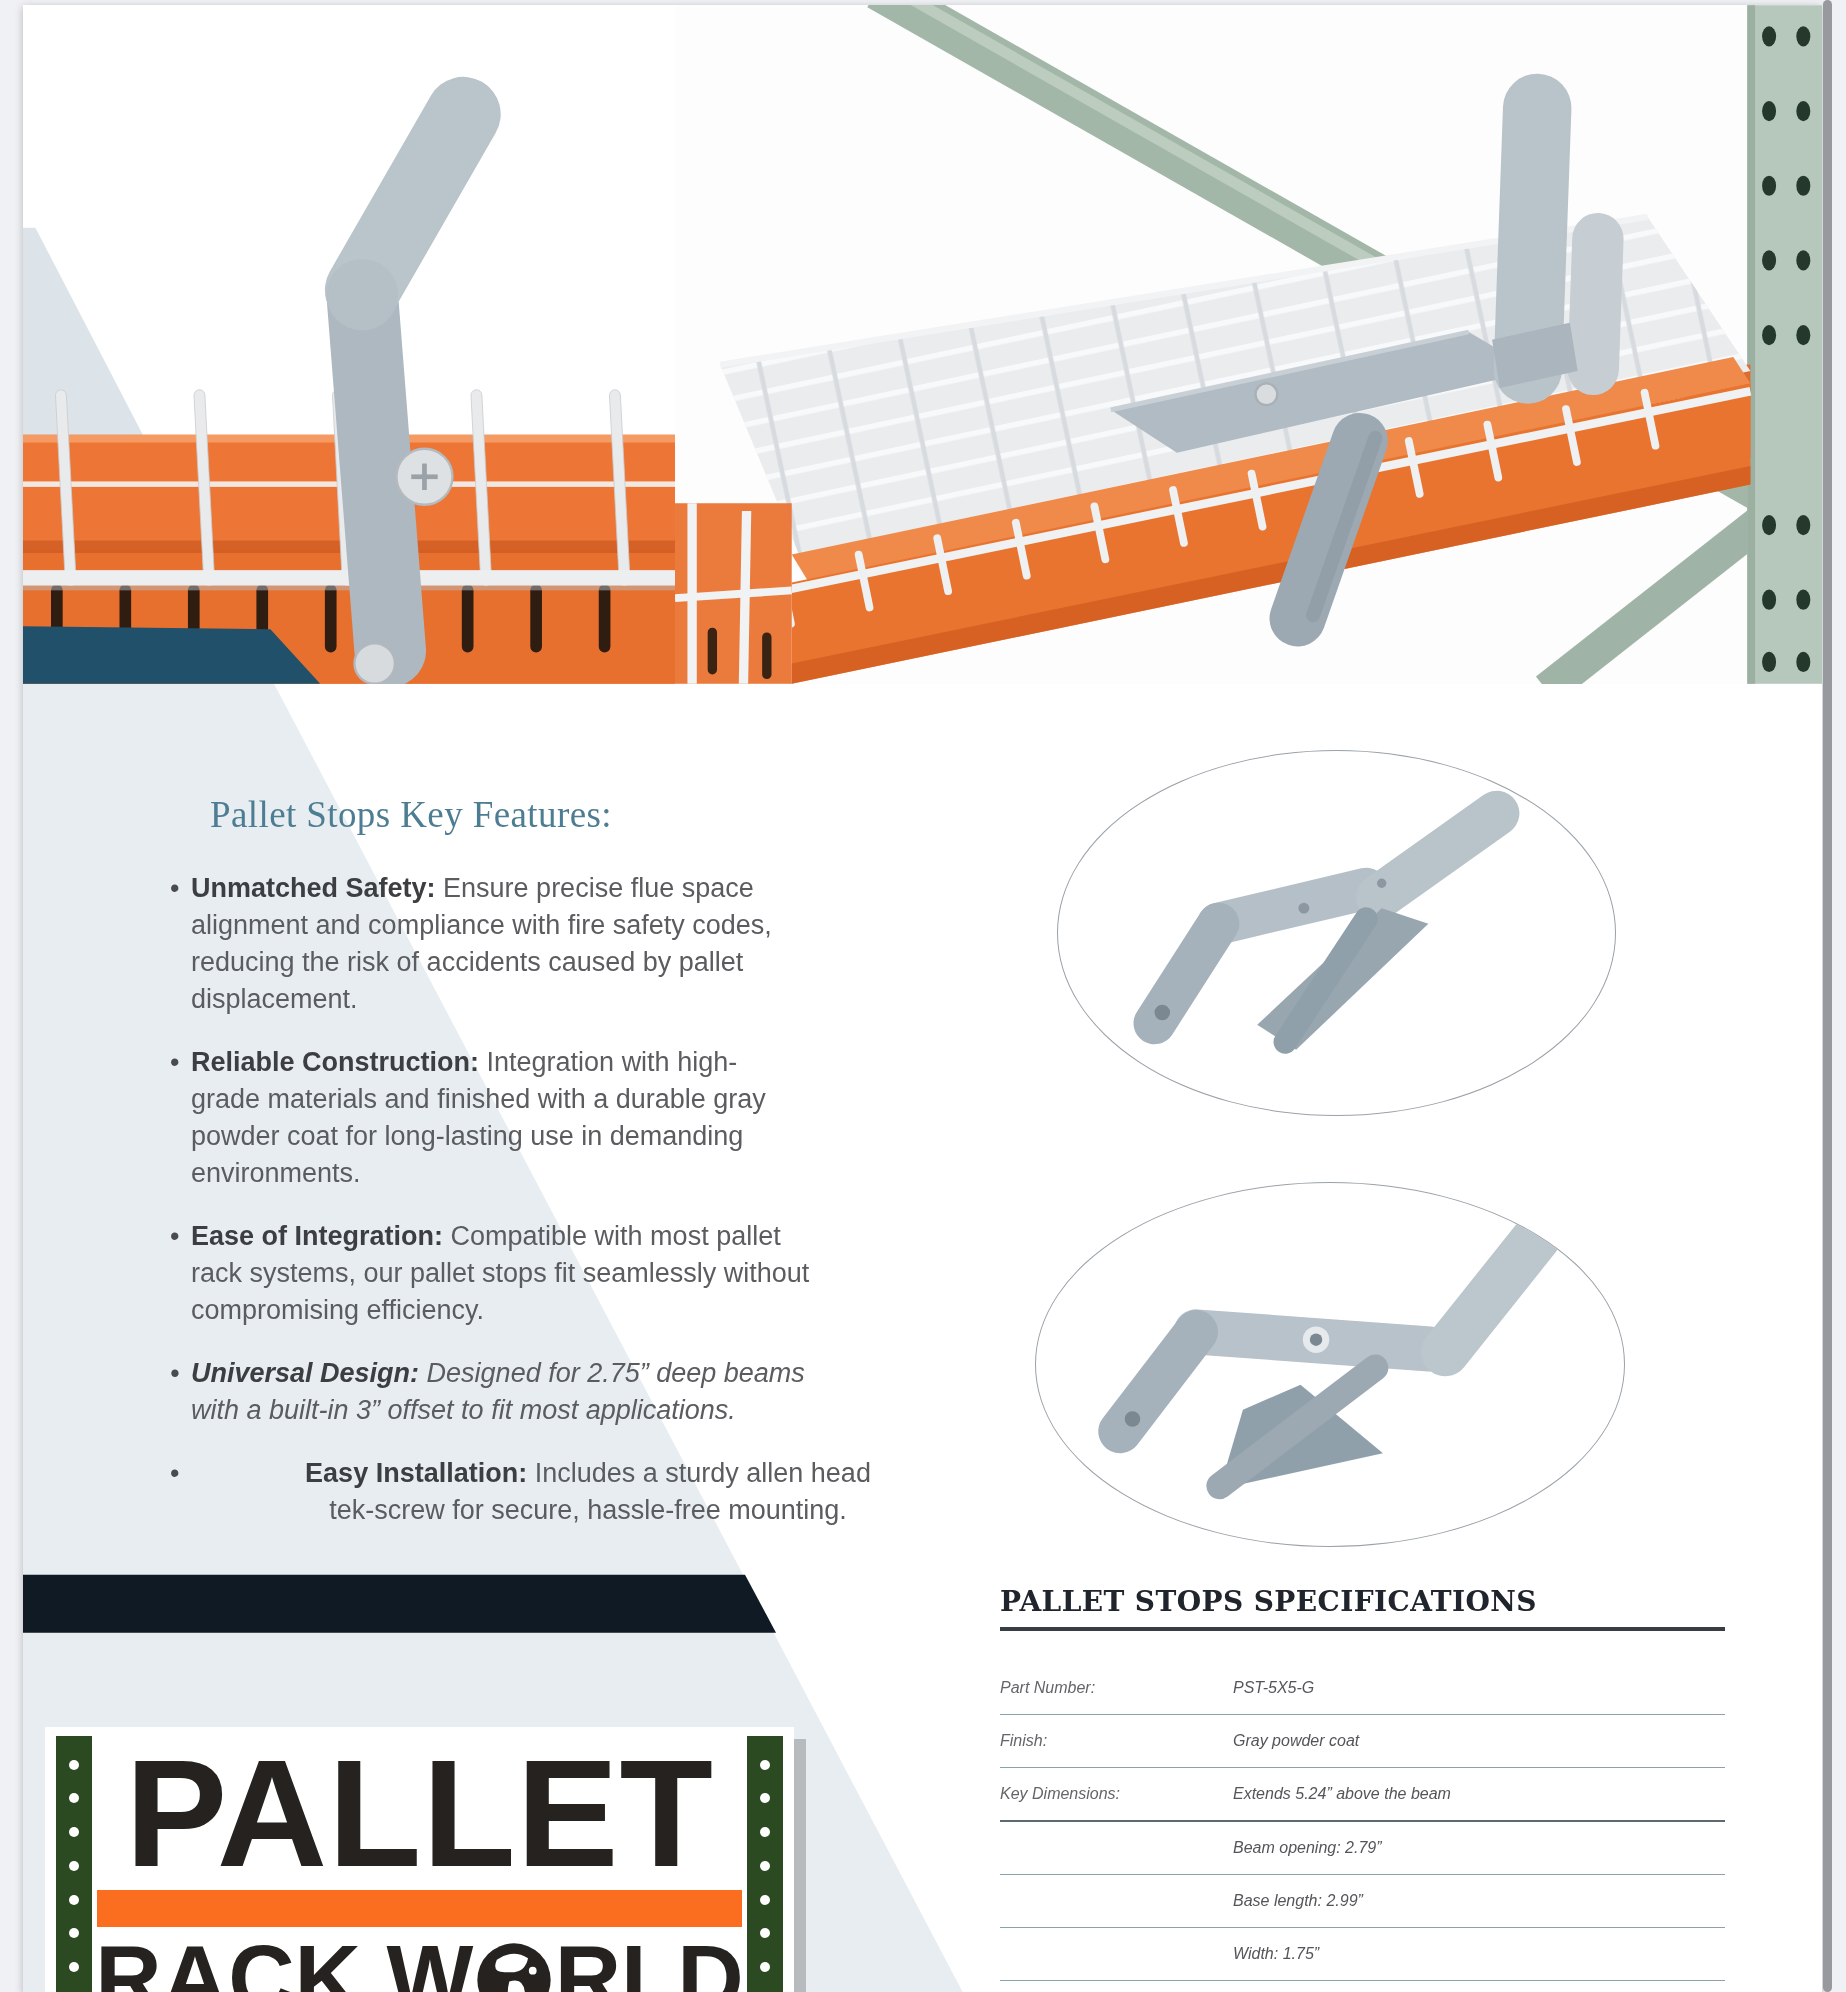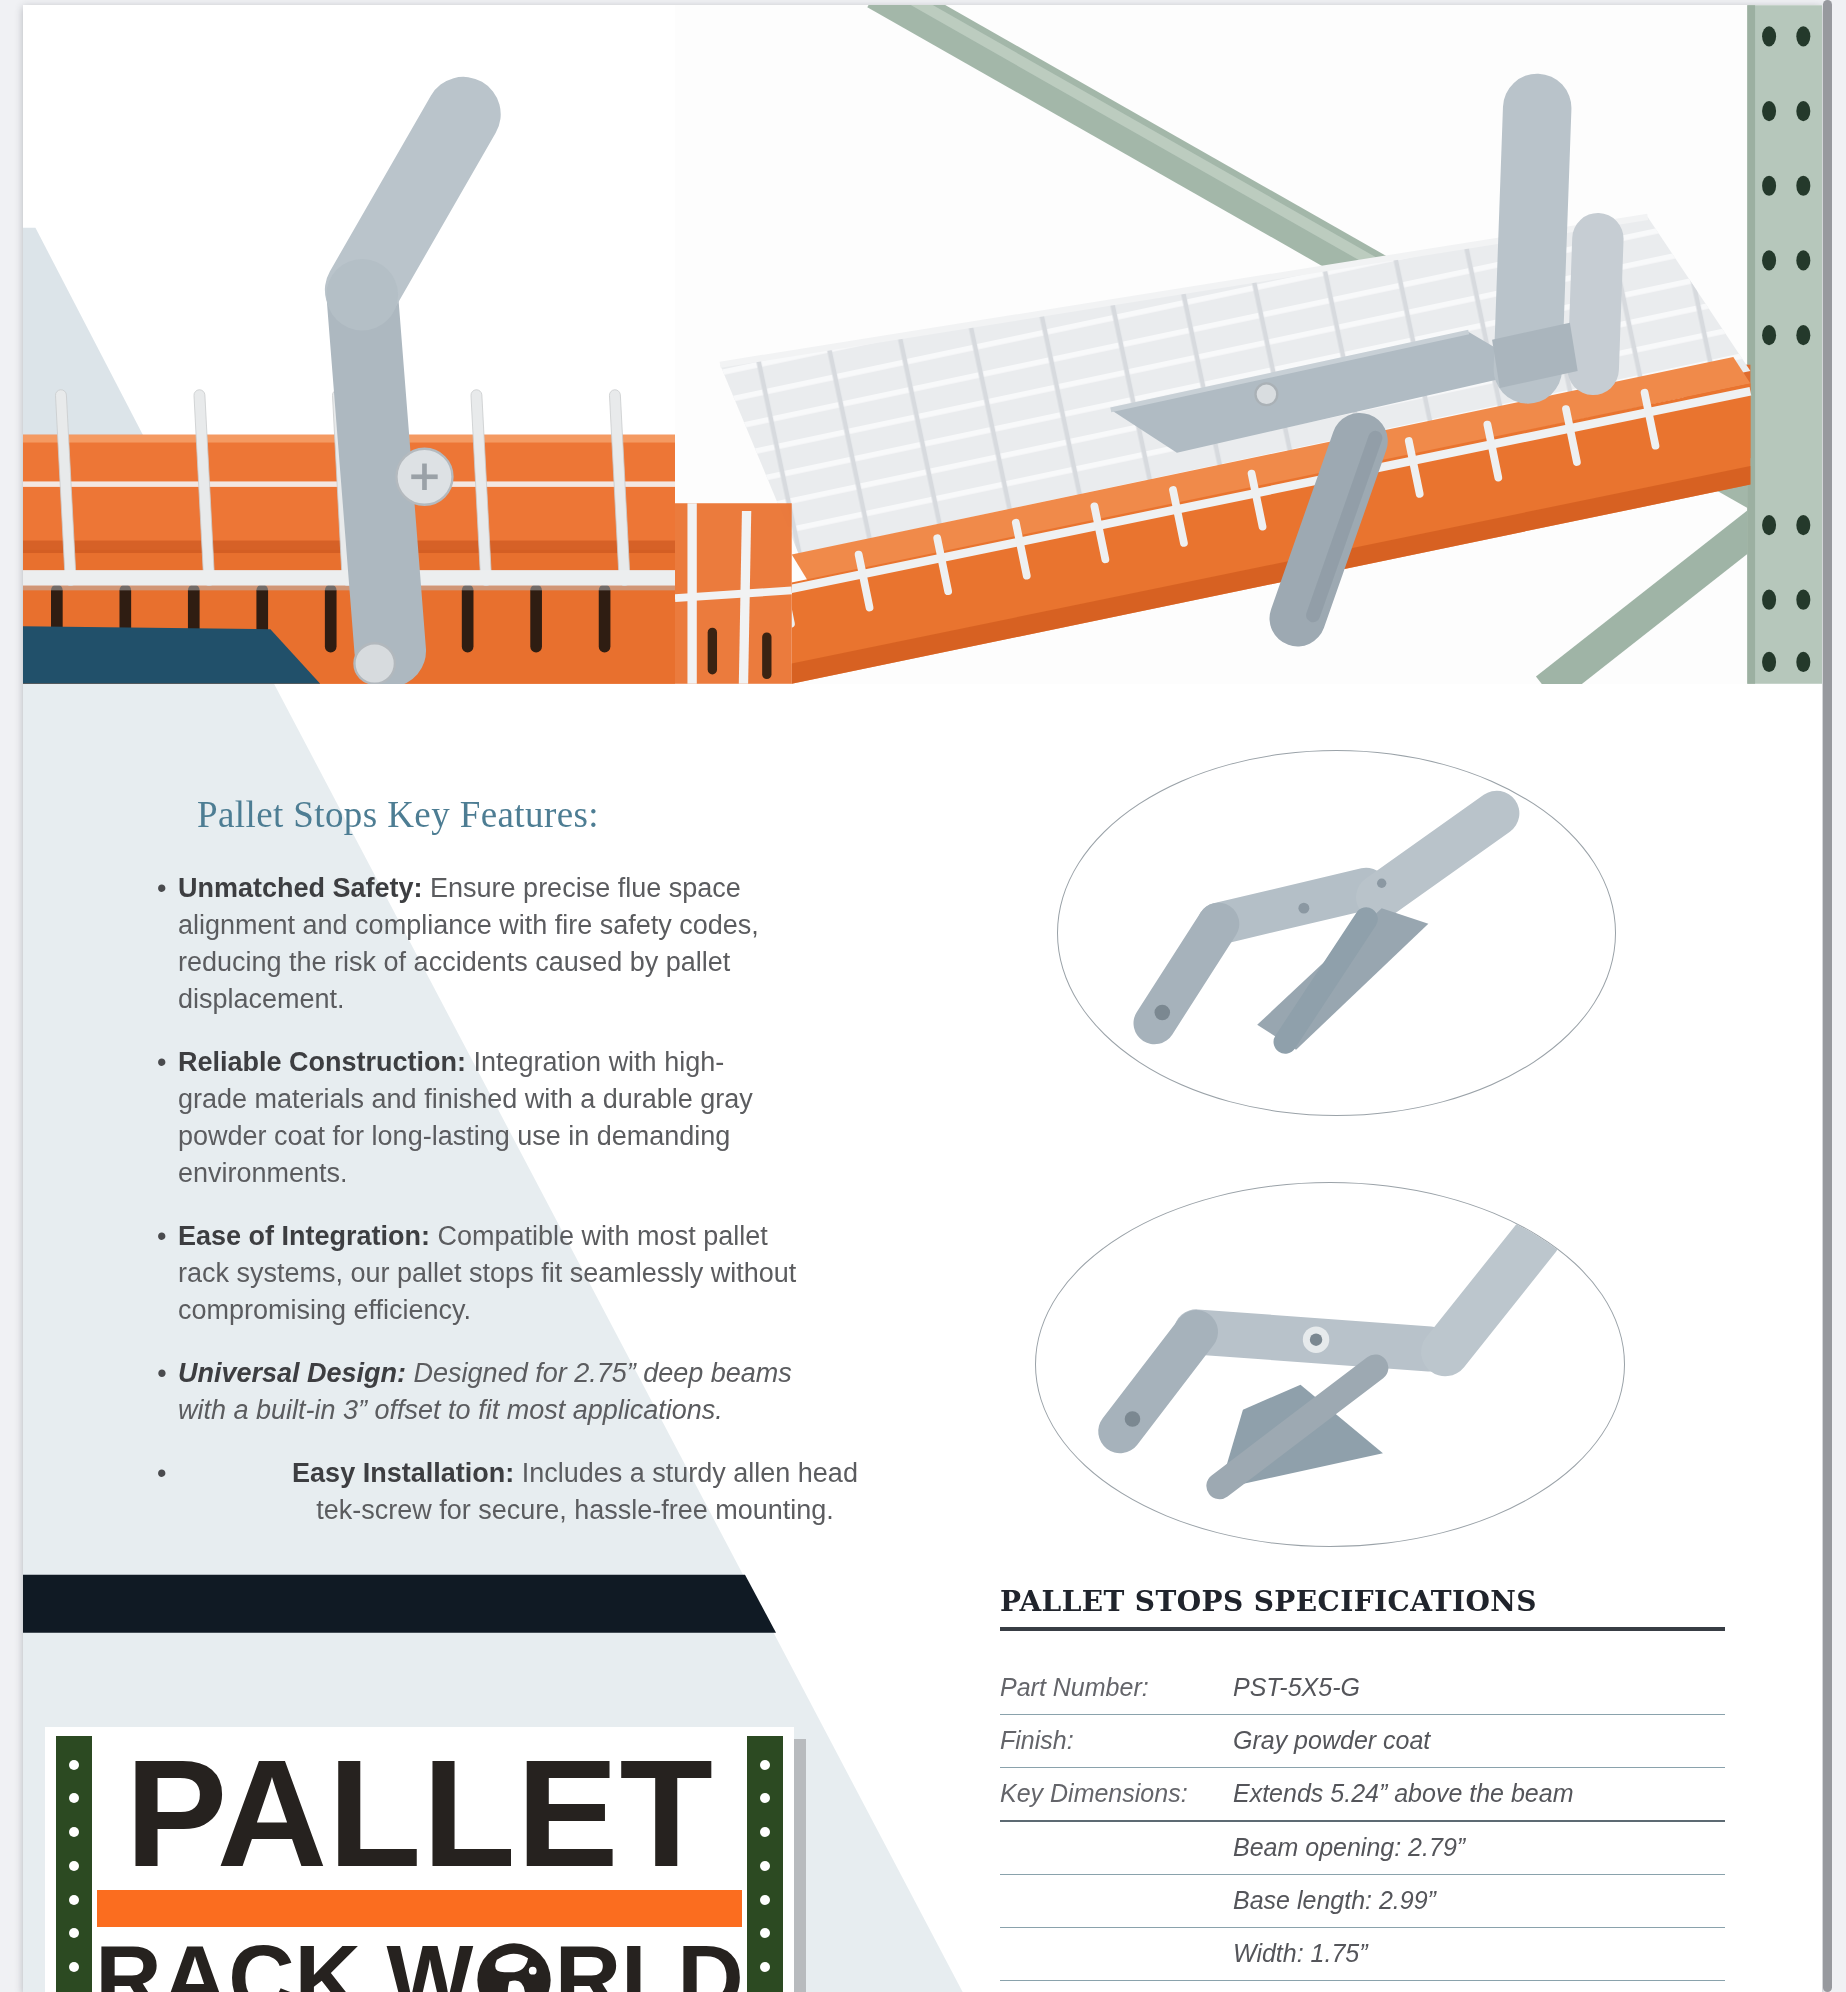--- a/index.html
+++ b/index.html
@@ -19,21 +19,21 @@
     background:#e7edf0;z-index:1;
     clip-path:polygon(0px 679px,251px 679px,940px 1988px,0px 1988px);}
   .band-black{position:absolute;left:0;top:0;width:1799px;height:1988px;
     background:#101a24;z-index:3;
     clip-path:polygon(0px 1570px,722px 1570px,753px 1628px,0px 1628px);}
   
   .photo{position:absolute;top:0;z-index:2;}
   .photo-left{left:0;}
   .photo-right{left:652px;}
   
-  .features{position:absolute;left:112px;top:788px;width:872px;z-index:4;}
+  .features{position:absolute;left:125px;top:788px;width:872px;z-index:4;}
   .features h1{
     margin:0 0 34px 62px;font-family:"Liberation Serif", serif;font-weight:500;
     font-size:37px;color:#4d7d93;letter-spacing:0.4px;}
   .features ul{list-style:none;margin:0;padding:0;}
   .features li{position:relative;padding-left:43px;margin-bottom:26px;
     font-size:27px;line-height:37px;color:#5b5c5f;}
   .features li::before{content:"•";position:absolute;left:22px;top:0;color:#4a4b4e;}
   .features li b{color:#3d3e41;font-weight:bold;}
   .features .bl{display:block;}
   
@@ -41,21 +41,21 @@
     background:#ffffff;overflow:hidden;z-index:4;}
   .oval1{left:1034px;top:745px;width:557px;height:364px;}
   .oval2{left:1012px;top:1177px;width:588px;height:363px;}
   
   .specs{position:absolute;left:977px;top:1580px;width:725px;z-index:5;}
   .specs h2{margin:0;font-family:"DejaVu Serif", serif;font-weight:bold;
     font-size:28px;color:#20242c;letter-spacing:0.4px;}
   .specs .rule{height:3.9px;background:#383d44;margin-top:9.3px;}
   .specs .rows{margin-top:31px;}
   .spec-row{display:flex;align-items:center;height:52px;
-    border-bottom:1.6px solid #8aa2ac;font-size:25px;}
+    border-bottom:1.6px solid #8aa2ac;font-size:16px;}
   .spec-row.strong{border-bottom:2.3px solid #5d6a73;}
   .spec-row .lab{width:233px;font-style:italic;color:#64656a;flex:none;}
   .spec-row .val{color:#54555a;font-style:italic;}
   
   .logo-shadow{position:absolute;left:34px;top:1734px;width:749px;height:254px;
     background:#b8bbbe;z-index:4;}
   .logo-card{position:absolute;left:22px;top:1722px;width:749px;height:346px;
     background:#ffffff;z-index:5;display:flex;padding:9.3px 11px;box-sizing:border-box;}
   .post{width:36px;background:#2c4a22;flex:none;display:flex;flex-direction:column;
     justify-content:space-evenly;align-items:center;}

